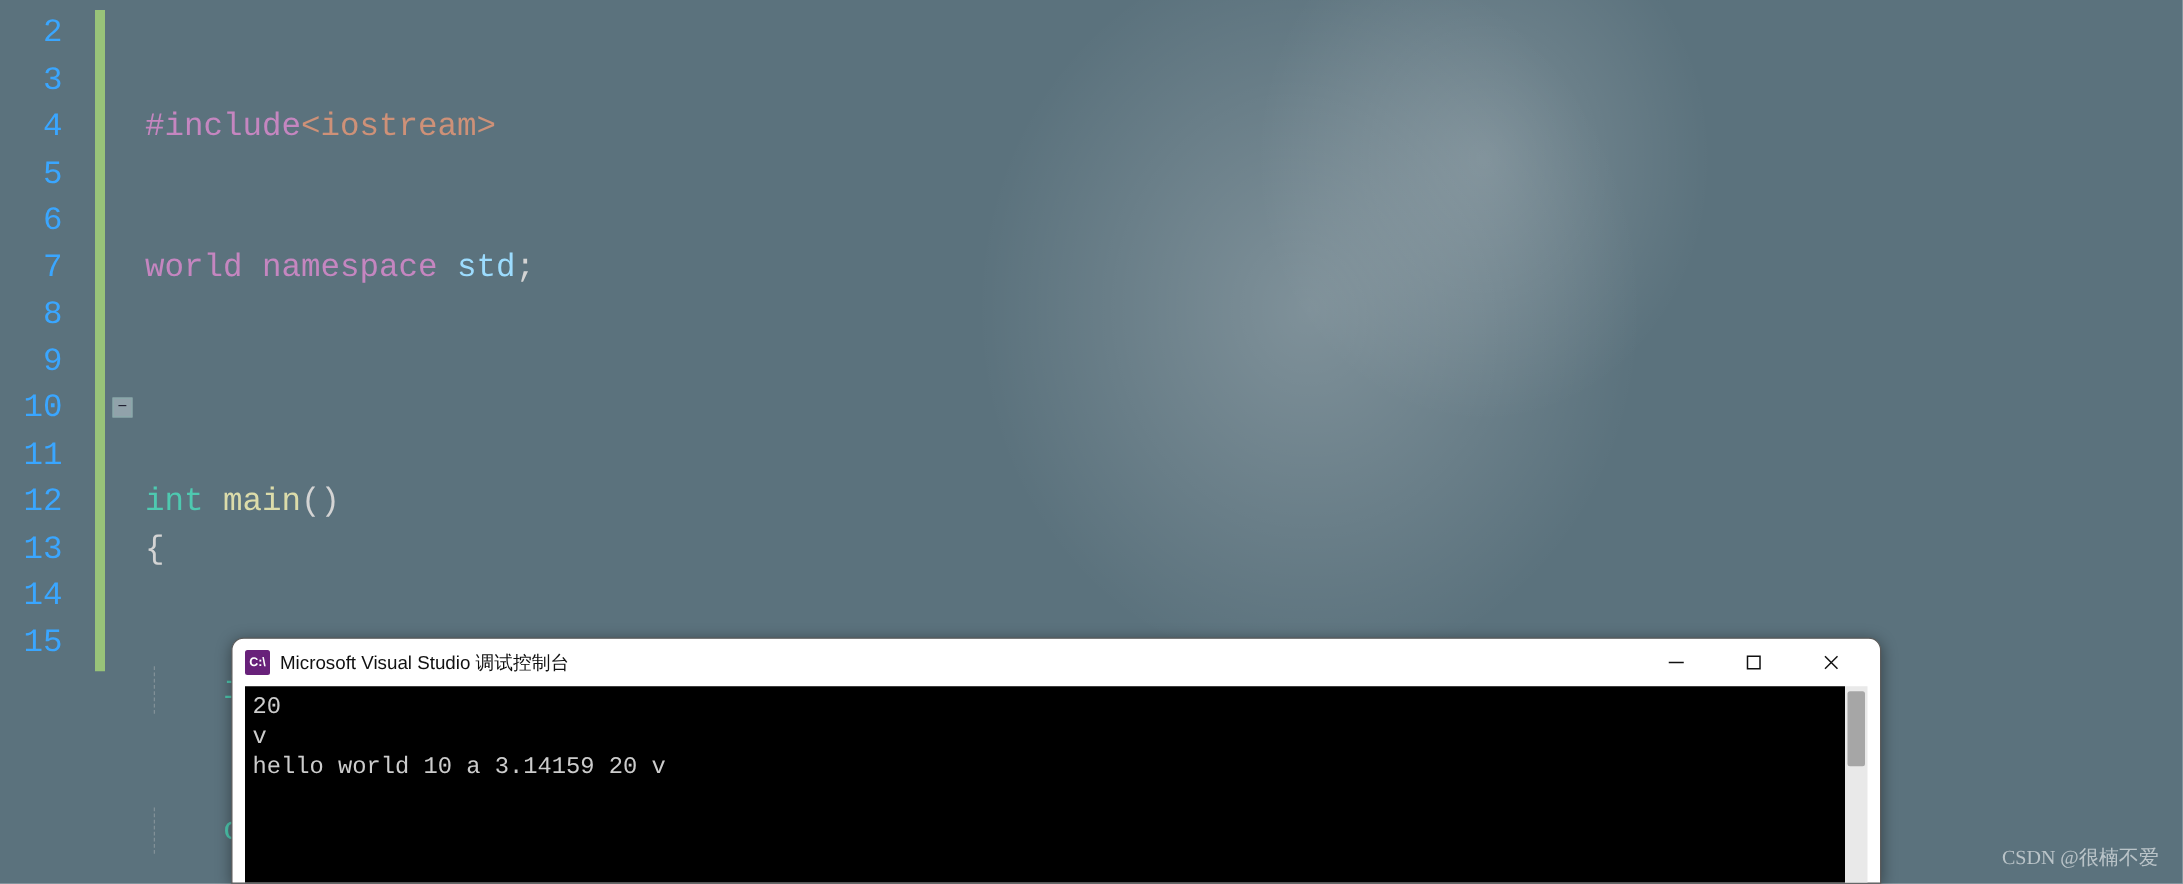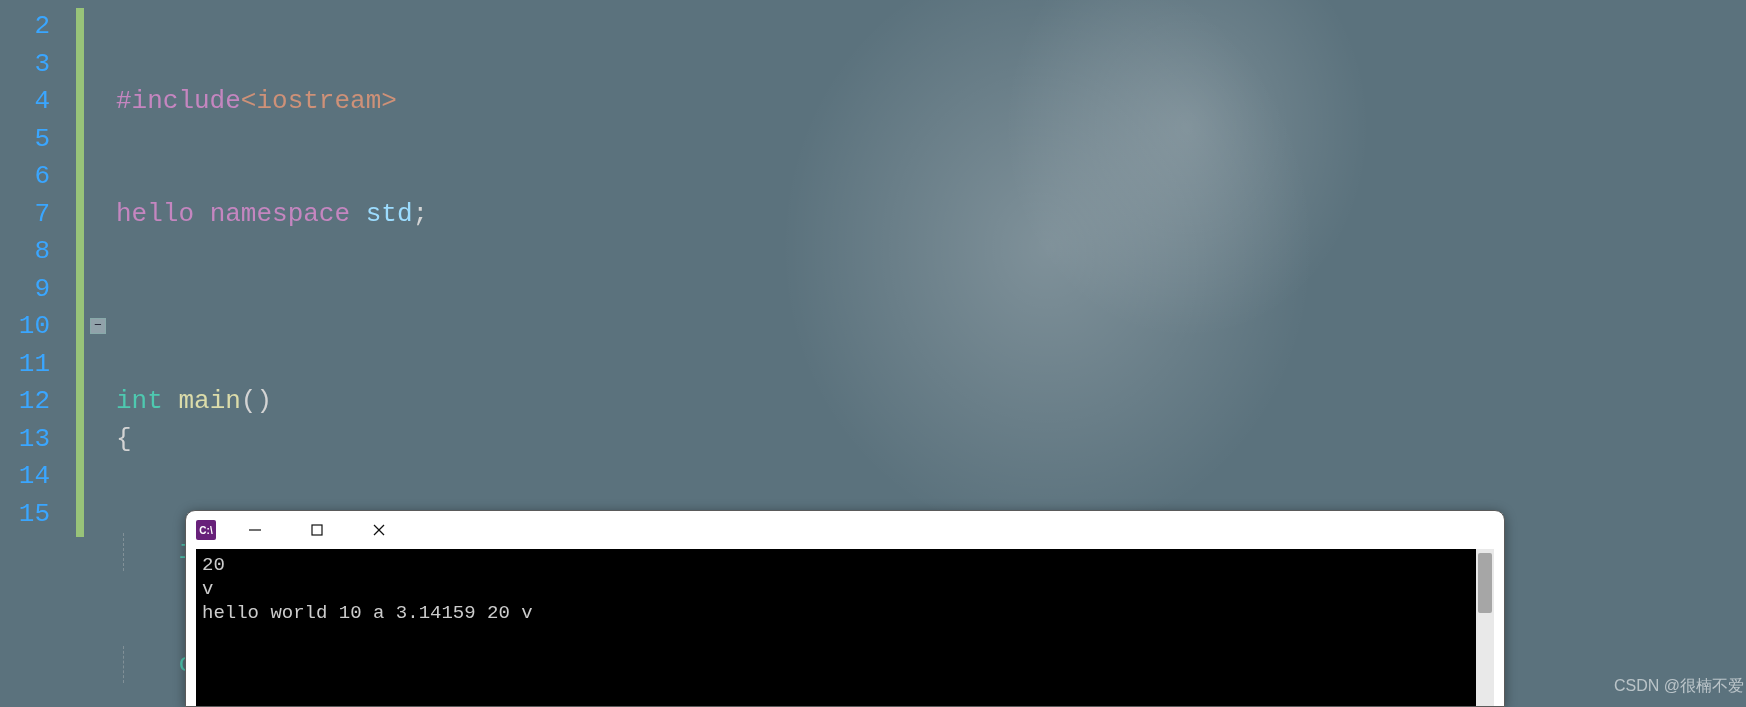--- a/index.html
+++ b/index.html
@@ -77,22 +77,22 @@
     position:absolute; left:10px; right:28px; top:38px; bottom:0;
     background:#000000; color:#ccc; font-size:19px; line-height:24px;
     padding:4px 6px; font-family:Consolas,'Courier New',monospace; white-space:pre;
   }
   .console-scroll {
     position:absolute; right:10px; top:38px; width:18px; bottom:0; background:#e9e9e9;
   }
   .thumb { position:absolute; left:2px; right:2px; top:4px; height:60px; background:#a6a6a6; border-radius:2px; }
 
   .watermark {
-    position:absolute; right:2px; bottom:10px; color:rgba(255,255,255,0.58);
-    font-family:Liberation Sans, sans-serif; font-size:16px;text-align:right;
+    position:absolute; right:19px; bottom:10px; color:rgba(255,255,255,0.58);
+    font-family:Liberation Serif, serif; font-size:16px;text-align:right;
   }
 </style>
 </head>
 <body>
 
 <div class="editor">
   <div class="hat"></div>
   <div class="brim"></div>
   <div class="band"></div>
 
@@ -110,41 +110,42 @@
     <div class="ln">12</div>
     <div class="ln">13</div>
     <div class="ln">14</div>
     <div class="ln">15</div>
   </div>
 
   <div class="changebar"></div>
 
   <div class="code">
     <div class="row"><span class="txt"><span class="c-pp">#include</span><span class="c-str">&lt;iostream&gt;</span></span></div>
-    <div class="row"><span class="txt"><span class="c-pp">hello</span> <span class="c-pp">namespace</span> <span class="c-ns">std</span><span class="c-punc">;</span></span></div>
+    <div class="row"><span class="txt"><span class="c-pp">world</span> <span class="c-pp">namespace</span> <span class="c-ns">std</span><span class="c-punc">;</span></span></div>
     <div class="row">
       <div class="fold-box">−</div>
       <span class="txt"><span class="c-kw">int</span> <span class="c-fn">main</span><span class="c-punc">()</span></span>
     </div>
     <div class="row"><span class="txt"><span class="c-punc">{</span></span></div>
     <div class="row indent-guide"><span class="txt">    <span class="c-kw">int</span> <span class="c-id">a</span><span class="c-op"> = </span><span class="c-num">10</span><span class="c-punc">;</span></span></div>
     <div class="row indent-guide"><span class="txt">    <span class="c-kw">char</span> <span class="c-id">b</span><span class="c-op"> = </span><span class="c-str">'a'</span><span class="c-punc">;</span></span></div>
     
     
     
     
     
     
     
     
   </div>
 
   <div class="console">
     <div class="titlebar">
       <div class="vs-icon">C:\</div>
+      <div class="title-text">Microsoft Visual Studio 调试控制台</div>
       <div class="win-btn">
           <svg width="14" height="14">
             <line x1="1" y1="7" x2="13" y2="7"></line>
           </svg>
         </div>
       <div class="win-btn">
           <svg width="14" height="14">
             <rect x="2" y="2" width="10" height="10"></rect>
           </svg>
         </div>

